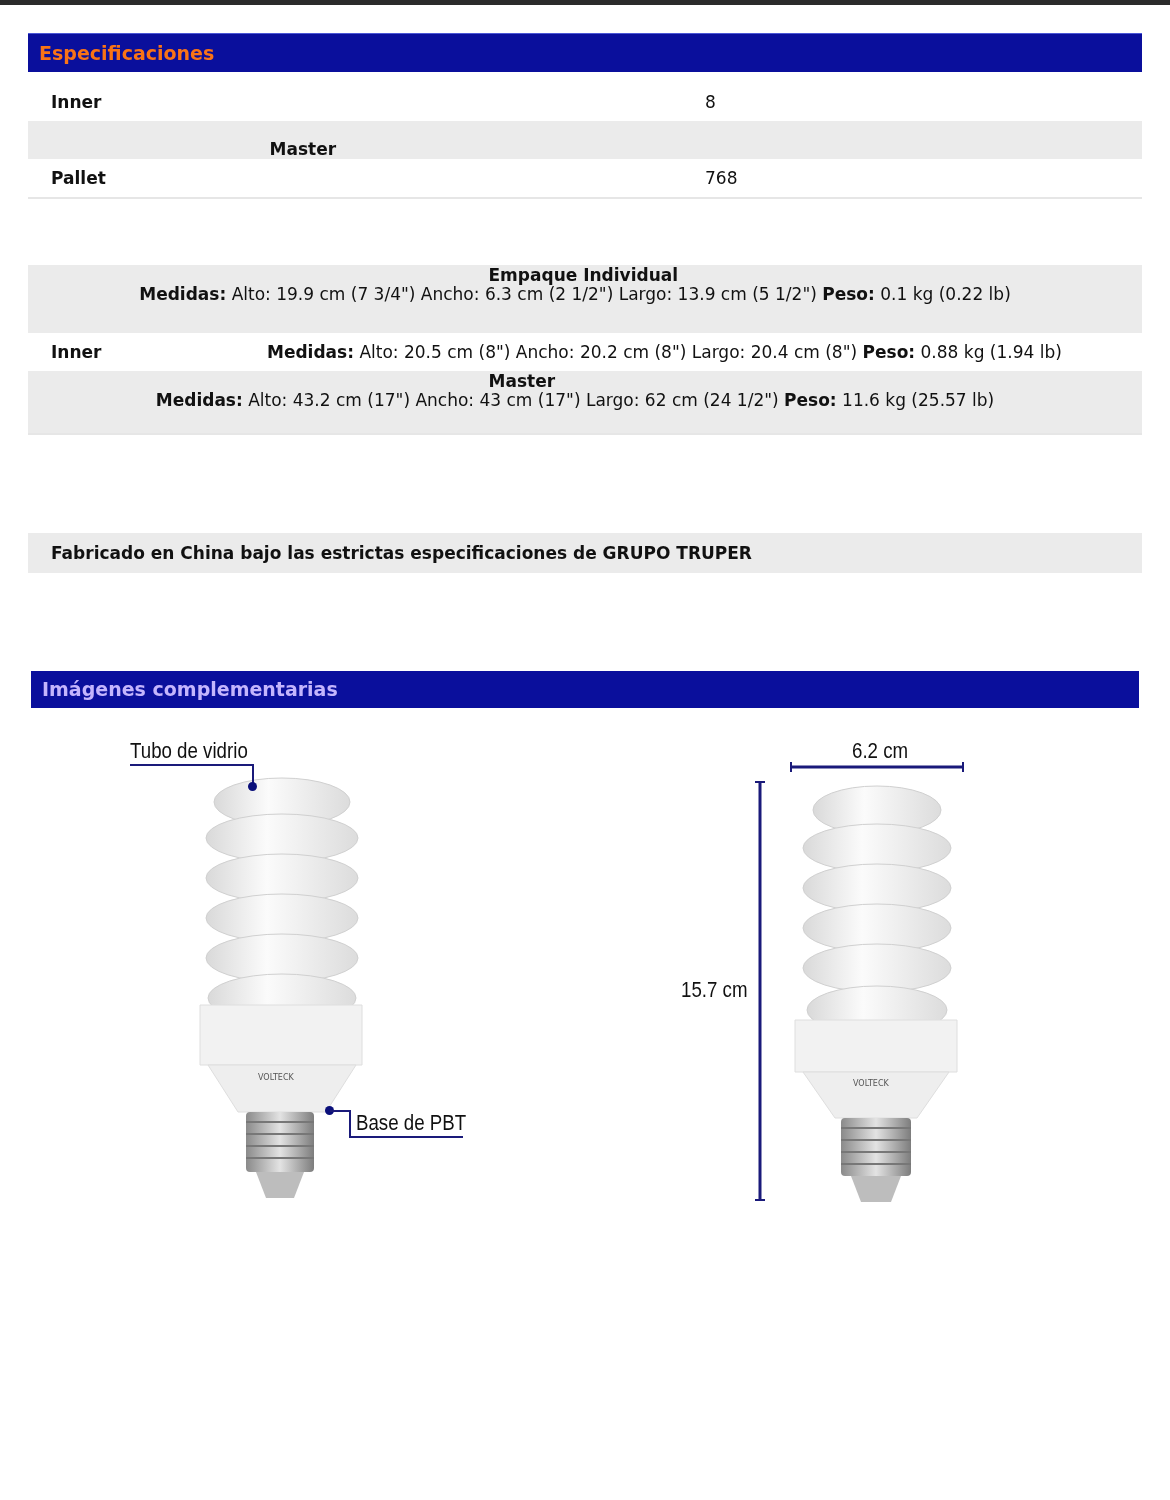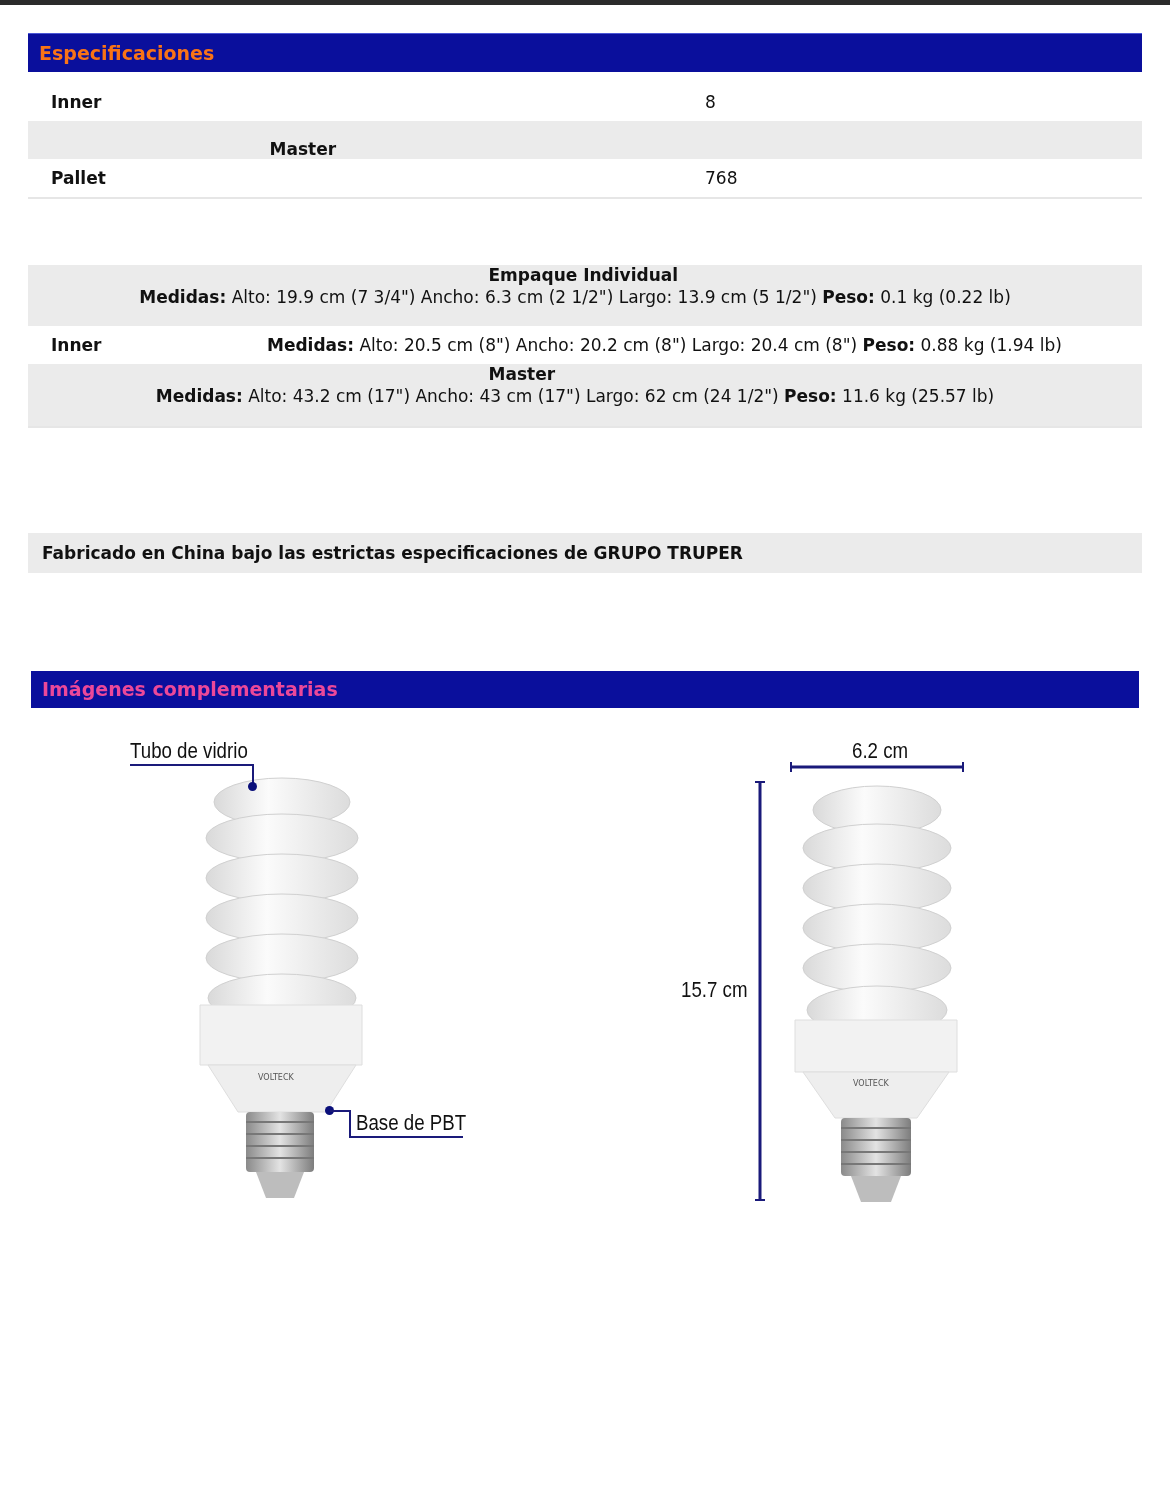--- a/index.html
+++ b/index.html
@@ -11,26 +11,26 @@
     background: #0a0f9c; color: #f97316; font-weight: bold; font-size: 19px;
     height: 39px; line-height: 39px; padding-left: 11px;
     border-top: 1px solid #4a56d6;
   }
   .row { display: flex; align-items: center; font-size: 17px; justify-content: flex-end; }
   .row.alt { background: #ebebeb; flex-direction: column; }
   .spec-row { height: 38px; }
   .spec-row .k { width: 677px; padding-left: 23px; font-weight: bold; }
   .spec-row .v { flex: 1; }
   .pk-row .k { width: 239px; padding-left: 23px; font-weight: bold; flex-shrink: 0; }
-  .pk-row .v { flex: 1; padding-right: 20px; line-height: 25px; }
+  .pk-row .v { flex: 1; padding-right: 20px; line-height: 19px; }
   .pk-row .v b { font-weight: bold; }
   .bottom-line { height: 2px; background: #e6e6e6; }
-  .origin-row { height: 40px; padding-left: 14px; font-weight: bold; font-size: 17px; background: #ebebeb; display: flex; align-items: center; }
+  .origin-row { height: 40px; padding-left: 23px; font-weight: bold; font-size: 17px; background: #ebebeb; display: flex; align-items: center; }
   .img-header { position: absolute; left: 31px; top: 671px; width: 1108px; height: 37px; line-height: 37px;
-    background: #0a0f9c; color: #ec4899; font-weight: bold; font-size: 19px; padding-left: 11px; }
+    background: #0a0f9c; color: #c4b5fd; font-weight: bold; font-size: 19px; padding-left: 11px; }
   .callout { position: absolute; font-family: "Liberation Sans", sans-serif; font-size: 22px; color: #111; transform: scaleX(0.85); transform-origin: left top; white-space: nowrap; }
   .navy { background: #1a1a7a; position: absolute; }
   .dot { position: absolute; width: 9px; height: 9px; border-radius: 50%; background: #0a0f7a; }
 </style>
 </head>
 <body>
 
 <div class="topbar"></div>
 
 <div class="section" style="top:33px;">
@@ -45,21 +45,21 @@
   </div>
   <div class="row spec-row">
     <div class="k">Pallet</div>
     <div class="v">768</div>
   </div>
   <div class="bottom-line"></div>
 </div>
 
 <div class="section" style="top:255px;">
   <div style="height:10px"></div>
-  <div class="row pk-row alt" style="height:61px;">
+  <div class="row pk-row alt" style="height:68px;">
     <div class="k">Empaque Individual</div>
     <div class="v"><b>Medidas:</b><span> Alto: 19.9 cm (7 3/4") Ancho: 6.3 cm (2 1/2") Largo: 13.9 cm (5 1/2") </span><b>Peso:</b><span> 0.1 kg (0.22 lb)</span></div>
   </div>
   <div class="row pk-row" style="height:38px;">
     <div class="k">Inner</div>
     <div class="v"><b>Medidas:</b><span> Alto: 20.5 cm (8") Ancho: 20.2 cm (8") Largo: 20.4 cm (8") </span><b>Peso:</b><span> 0.88 kg (1.94 lb)</span></div>
   </div>
   <div class="row pk-row alt" style="height:62px;">
     <div class="k">Master</div>
     <div class="v"><b>Medidas:</b><span> Alto: 43.2 cm (17") Ancho: 43 cm (17") Largo: 62 cm (24 1/2") </span><b>Peso:</b><span> 11.6 kg (25.57 lb)</span></div>

